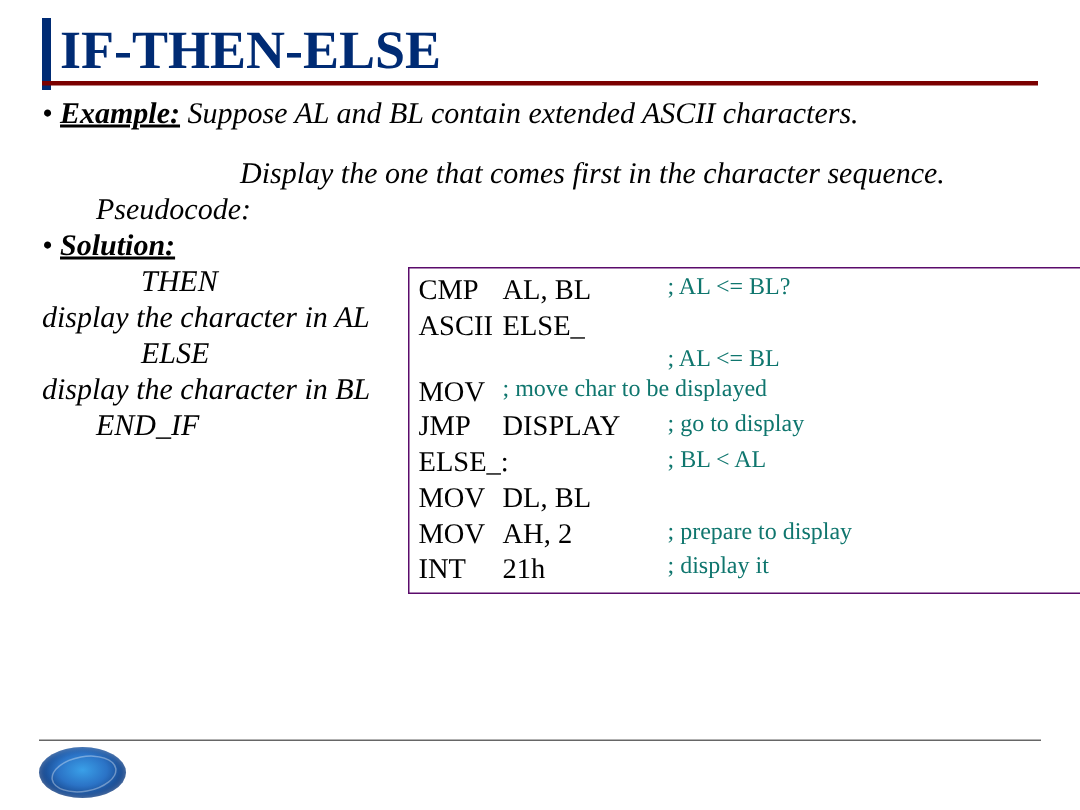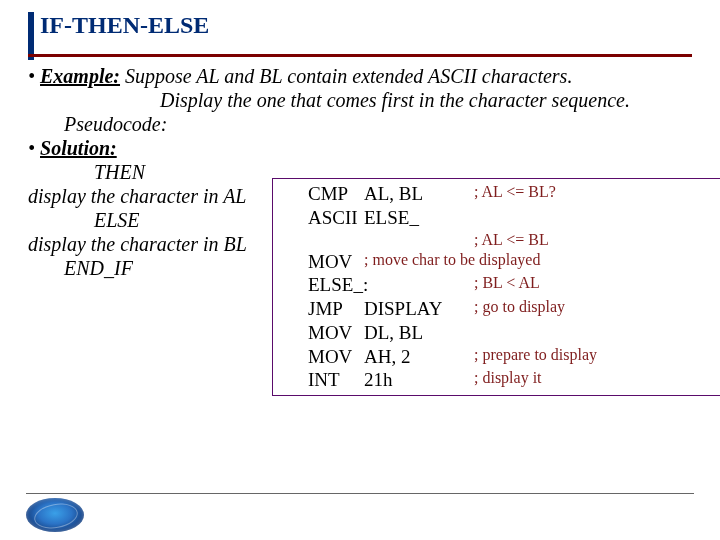--- a/index.html
+++ b/index.html
@@ -18,21 +18,21 @@
     left: 28px;
     top: 12px;
     width: 6px;
     height: 48px;
     background: #002b74;
   }
   .title {
     position: absolute;
     left: 40px;
     top: 12px;
-    font-size: 24px;
+    font-size: 36px;
     font-weight: bold;
     color: #002b74;
   }
   .title-rule {
     position: absolute;
     left: 28px;
     top: 54px;
     width: 664px;
     height: 3px;
     background: #7b0000;
@@ -62,25 +62,24 @@
     border: 1px solid #5a0b6b;
     padding: 3px 6px 3px 6px;
     font-size: 19px;
     line-height: 1.25;
     background: #fff;
     font-family: "Times New Roman", serif;
   }
   .codebox .row {
     display: flex;
     white-space: pre;
-    margin-left: 29px;
   }
   .codebox .op { width: 56px; }
   .codebox .arg { width: 110px; }
-  .codebox .cmt { font-size: 16px; color: #7f1d1d; }
+  .codebox .cmt { font-size: 16px; color: #0f766e; }
   .footer-line {
     position: absolute;
     left: 26px;
     bottom: 46px;
     width: 668px;
     height: 1px;
     background: #666;
   }
   .logo {
     position: absolute;
@@ -104,36 +103,36 @@
 </style>
 </head>
 <body>
 
 <div class="left-bar"></div>
 <div class="title">IF-THEN-ELSE</div>
 <div class="title-rule"></div>
 
 <div class="content">
   <span class="bullet">• <span class="bold underline">Example:</span><span> Suppose AL and BL contain extended ASCII characters.</span></span>
-  <span class="bullet" style="padding-left:132px;"><span>Display the one that comes first in the character sequence.</span></span>
+  <span class="bullet" style="padding-left:132px;margin-top:16px;"><span>Display the one that comes first in the character sequence.</span></span>
   <span class="bullet indent1">Pseudocode:</span>
   <span class="bullet">• <span class="bold underline">Solution:</span></span>
   <span class="bullet indent2">THEN</span>
   <span class="bullet indent0b">display the character in AL</span>
   <span class="bullet indent2">ELSE</span>
   <span class="bullet indent0b">display the character in BL</span>
   <span class="bullet indent1">END_IF</span>
 </div>
 
 <div class="codebox">
   <div class="row"><span class="op">CMP</span><span class="arg">AL, BL</span><span class="cmt">; AL &lt;= BL?</span></div>
   <div class="row"><span class="op">ASCII</span><span class="arg">ELSE_</span></div>
   <div class="row"><span class="op"></span><span class="arg"></span><span class="cmt">; AL &lt;= BL</span></div>
   <div class="row"><span class="op">MOV</span><span class="cmt">; move char to be displayed</span></div>
+  <div class="row"><span class="op">JMP</span><span class="arg">DISPLAY</span><span class="cmt">; go to display</span></div>
   <div class="row"><span class="op" style="width:166px">ELSE_:</span><span class="cmt">; BL &lt; AL</span></div>
-  <div class="row"><span class="op">JMP</span><span class="arg">DISPLAY</span><span class="cmt">; go to display</span></div>
   <div class="row"><span class="op">MOV</span><span class="arg">DL, BL</span><span class="cmt"></span></div>
   <div class="row"><span class="op">MOV</span><span class="arg">AH, 2</span><span class="cmt">; prepare to display</span></div>
   <div class="row"><span class="op">INT</span><span class="arg">21h</span><span class="cmt">; display it</span></div>
 </div>
 
 <div class="footer-line"></div>
 <div class="logo"></div>
 
 </body></html>

